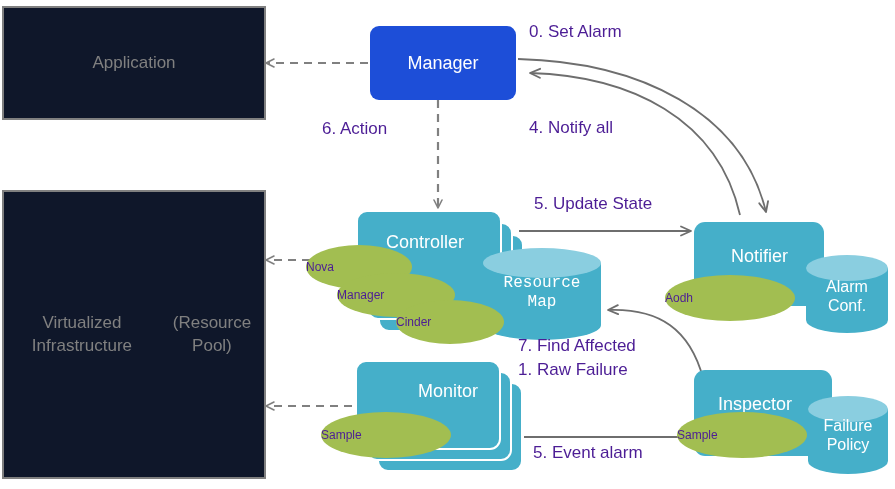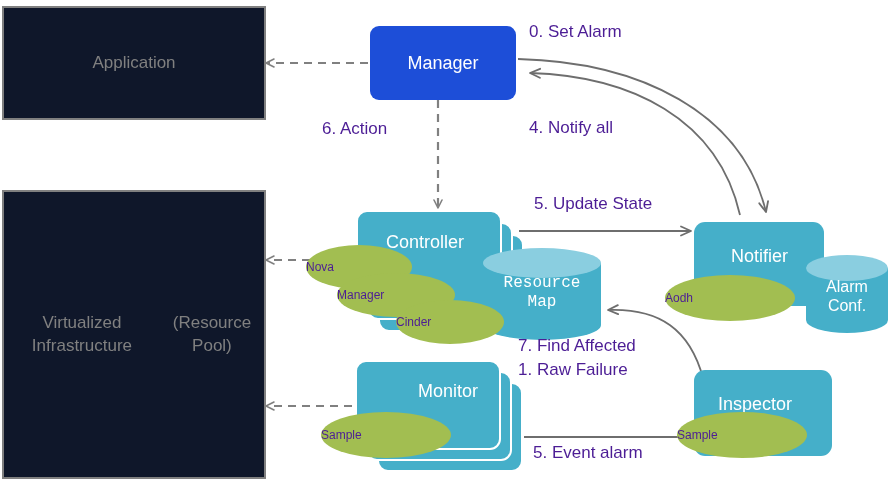--- a/index.html
+++ b/index.html
@@ -227,20 +227,29 @@
     </div>
   </div>
 
   <div class="green-ellipse" style="left:665px; top:275px; width:130px; height:46px;">
     <span>Aodh</span>
   </div>
 
   <div class="teal-box" style="left:694px; top:370px; width:138px; height:86px;"></div>
   <div class="teal-label" style="left:718px; top:394px;">Inspector</div>
 
+  <div class="cylinder" style="left:808px; top:396px; width:80px; height:80px;">
+    <div class="cyl-bottom" style="top:52px; height:26px;"></div>
+    <div class="cyl-body" style="top:13px; height:52px;"></div>
+    <div class="cyl-top" style="top:0px; height:26px;"></div>
+    <div class="cyl-text" style="top:20px;">
+      <div>Failure</div>
+      <div>Policy</div>
+    </div>
+  </div>
 
   <div class="green-ellipse" style="left:677px; top:412px; width:130px; height:46px;">
     <span>Sample</span>
   </div>
 
   <div class="edge-label" style="left:529px; top:22px;">0. Set Alarm</div>
 
   <div class="edge-label" style="left:322px; top:119px;">6. Action</div>
 
   <div class="edge-label" style="left:529px; top:118px;">4. Notify all</div>

